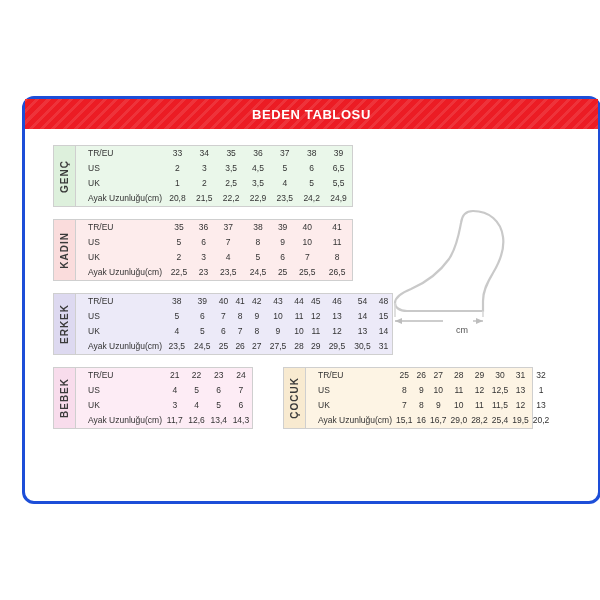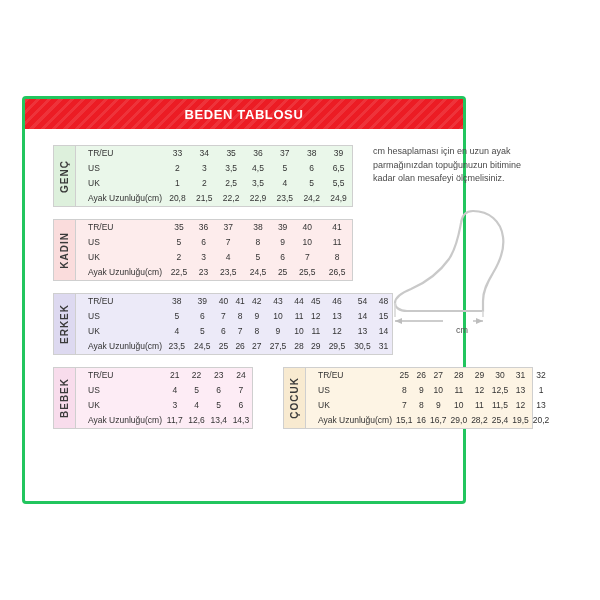--- a/index.html
+++ b/index.html
@@ -17,24 +17,24 @@
     position: relative;
     width: 600px;
     height: 600px;
     background: #ffffff;
   }
   
   .card {
     position: absolute;
     left: 22px;
     top: 96px;
-    width: 444px;
+    width: 579px;
     height: 408px;
-    border: 3px solid #22c55e;
-    border-radius: 4px;
+    border: 3px solid #1d4ed8;
+    border-radius: 12px;
     background: #ffffff;
     box-sizing: border-box;
   }
   .title-bar {
     position: absolute;
     left: 0;
     top: 0;
     width: 100%;
     height: 30px;
     background: #ec1c24;
@@ -415,21 +415,20 @@
             <td>29,0</td>
             <td>28,2</td>
             <td>25,4</td>
             <td>19,5</td>
             <td>20,2</td>
           </tr>
         </tbody>
           </table>
       </div>
 
-      <div class="note">cm hesaplaması için en uzun ayak parmağınızdan topuğunuzun bitimine kadar olan mesafeyi ölçmelisiniz.</div>
 
       <div class="foot-wrap">
         <svg width="170" height="130" viewBox="0 0 170 130">
           <path d="M96 4 C112 4 124 14 126 30 C128 44 122 56 116 66 C110 76 106 84 106 94 L106 104 L30 104 C22 104 18 100 18 96 C18 90 24 86 34 82 C48 76 62 66 72 52 C80 40 82 26 84 16 C85 8 89 4 96 4 Z" fill="none" stroke="#c9c9c9" stroke-width="2.2"></path>
           <path d="M106 104 L106 110" stroke="#d8d8d8" stroke-width="1.6"></path>
           <path d="M18 110 L18 96" stroke="#d8d8d8" stroke-width="1.6"></path>
           <line x1="18" y1="114" x2="66" y2="114" stroke="#bdbdbd" stroke-width="1.4"></line>
           <line x1="96" y1="114" x2="106" y2="114" stroke="#bdbdbd" stroke-width="1.4"></line>
           <polygon points="18,114 25,111 25,117" fill="#bdbdbd"></polygon>
           <polygon points="106,114 99,111 99,117" fill="#bdbdbd"></polygon>

